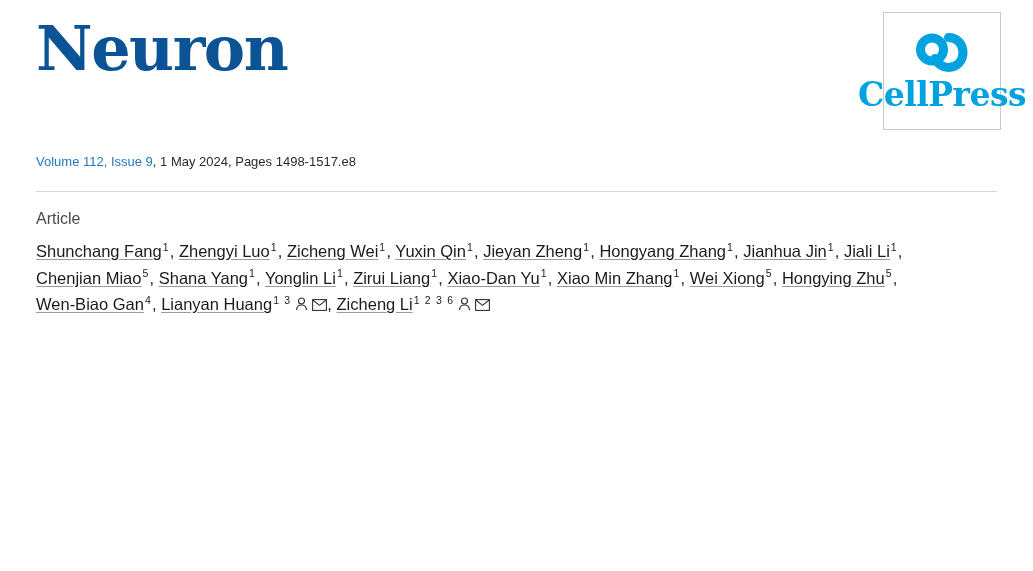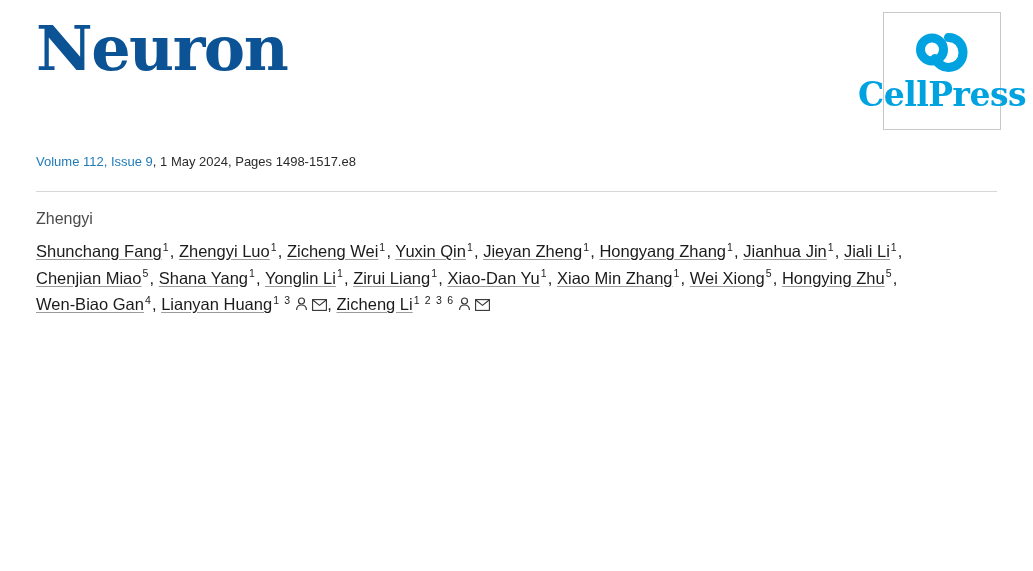--- a/index.html
+++ b/index.html
@@ -154,21 +154,21 @@
     </div>
   </div>
 
   <div class="volume-line">
     <a class="volume-link" href="#">Volume 112, Issue 9</a><span>, 1 May 2024, Pages 1498-1517.e8</span>
   </div>
 
   <div class="divider"></div>
 
   <div class="article-block">
-    <div class="article-type">Zhengyi</div>
+    <div class="article-type">Article</div>
 
 
     <div class="authors" id="authors-list"><span class="author"><span class="author-name">Shunchang Fang</span><sup class="author-sup">1</sup></span><span class="sep">, </span><span class="author"><span class="author-name">Zhengyi Luo</span><sup class="author-sup">1</sup></span><span class="sep">, </span><span class="author"><span class="author-name">Zicheng Wei</span><sup class="author-sup">1</sup></span><span class="sep">, </span><span class="author"><span class="author-name">Yuxin Qin</span><sup class="author-sup">1</sup></span><span class="sep">, </span><span class="author"><span class="author-name">Jieyan Zheng</span><sup class="author-sup">1</sup></span><span class="sep">, </span><span class="author"><span class="author-name">Hongyang Zhang</span><sup class="author-sup">1</sup></span><span class="sep">, </span><span class="author"><span class="author-name">Jianhua Jin</span><sup class="author-sup">1</sup></span><span class="sep">, </span><span class="author"><span class="author-name">Jiali Li</span><sup class="author-sup">1</sup></span><span class="sep">, </span><span class="author"><span class="author-name">Chenjian Miao</span><sup class="author-sup">5</sup></span><span class="sep">, </span><span class="author"><span class="author-name">Shana Yang</span><sup class="author-sup">1</sup></span><span class="sep">, </span><span class="author"><span class="author-name">Yonglin Li</span><sup class="author-sup">1</sup></span><span class="sep">, </span><span class="author"><span class="author-name">Zirui Liang</span><sup class="author-sup">1</sup></span><span class="sep">, </span><span class="author"><span class="author-name">Xiao-Dan Yu</span><sup class="author-sup">1</sup></span><span class="sep">, </span><span class="author"><span class="author-name">Xiao Min Zhang</span><sup class="author-sup">1</sup></span><span class="sep">, </span><span class="author"><span class="author-name">Wei Xiong</span><sup class="author-sup">5</sup></span><span class="sep">, </span><span class="author"><span class="author-name">Hongying Zhu</span><sup class="author-sup">5</sup></span><span class="sep">, </span><span class="author"><span class="author-name">Wen-Biao Gan</span><sup class="author-sup">4</sup></span><span class="sep">, </span><span class="author"><span class="author-name">Lianyan Huang</span><sup class="author-sup">1 3</sup><span class="icon-person"><svg width="13" height="14" viewBox="0 0 13 14">
               <circle cx="6.5" cy="4" r="3" fill="none" stroke="#333" stroke-width="1.2"></circle>
               <path d="M1.6 13 C1.6 9.6 4 8 6.5 8 C9 8 11.4 9.6 11.4 13" fill="none" stroke="#333" stroke-width="1.2"></path>
             </svg></span><span class="icon-envelope"><svg width="15" height="12" viewBox="0 0 15 12">
               <rect x="0.6" y="0.6" width="13.8" height="10.8" fill="none" stroke="#333" stroke-width="1.1"></rect>
               <path d="M0.8 1 L7.5 6.4 L14.2 1" fill="none" stroke="#333" stroke-width="1.1"></path>
             </svg></span></span><span class="sep">, </span><span class="author"><span class="author-name">Zicheng Li</span><sup class="author-sup">1 2 3 6</sup><span class="icon-person"><svg width="13" height="14" viewBox="0 0 13 14">
               <circle cx="6.5" cy="4" r="3" fill="none" stroke="#333" stroke-width="1.2"></circle>

